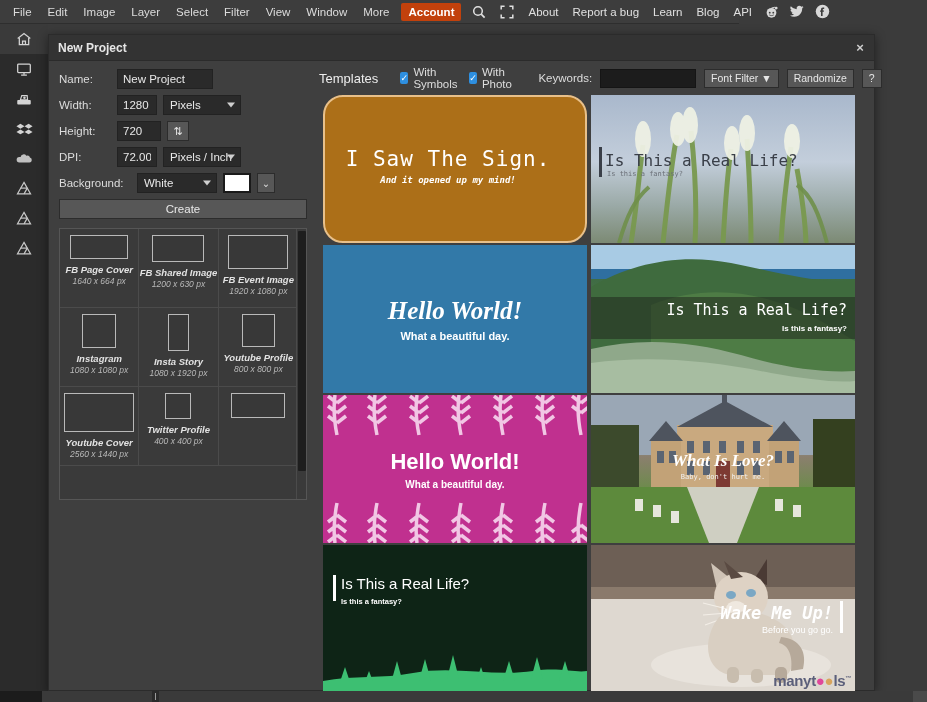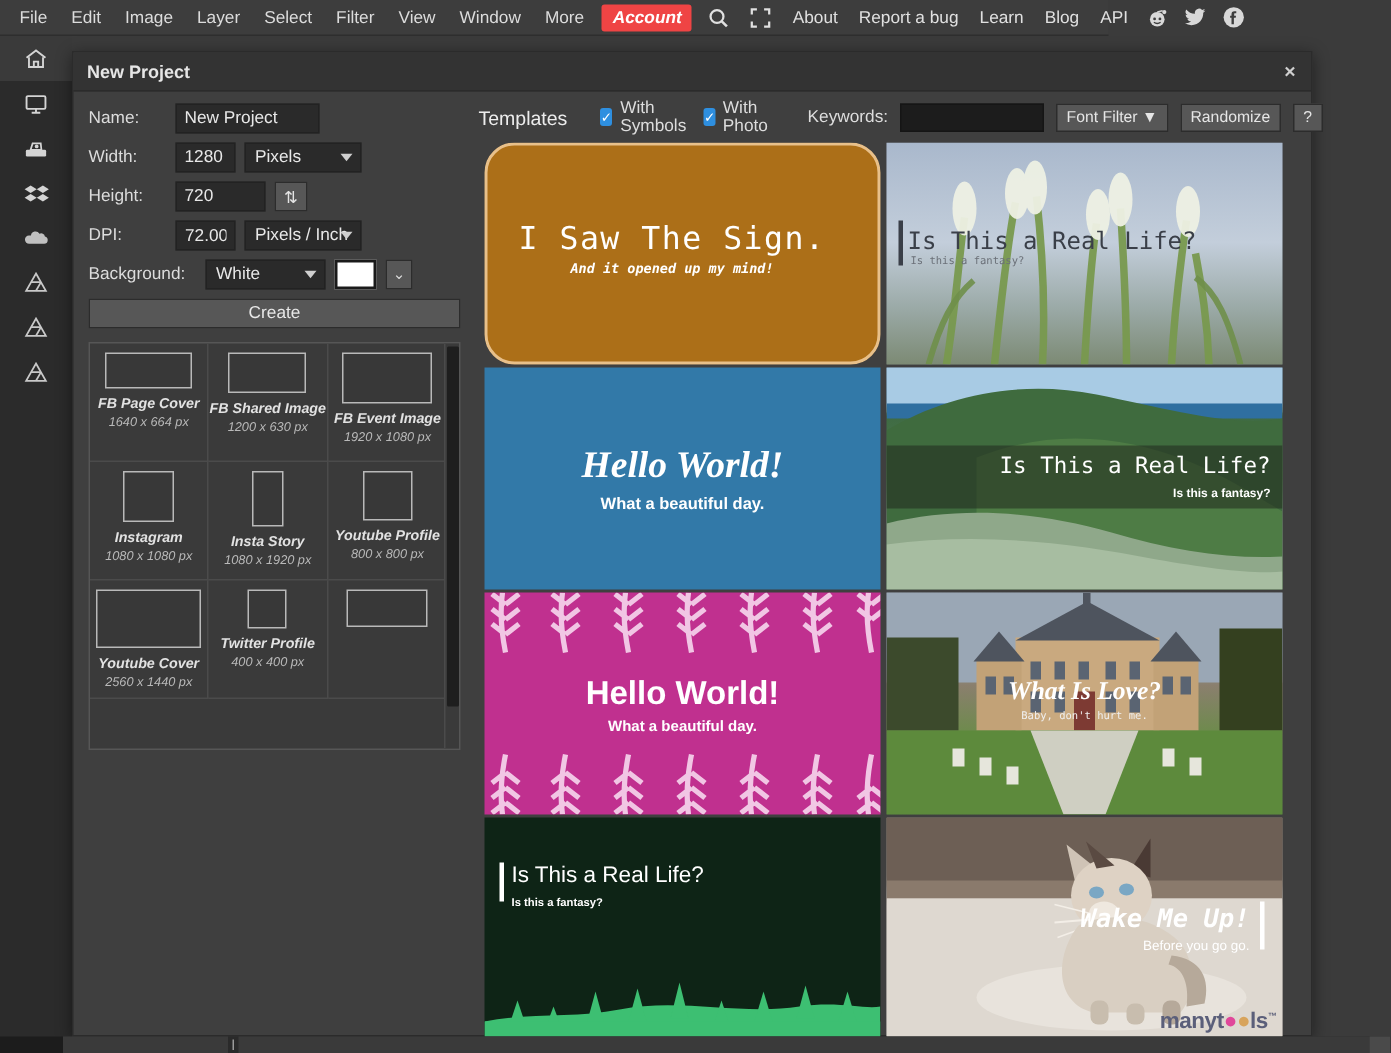--- a/index.html
+++ b/index.html
@@ -20,23 +20,22 @@
     display: flex; align-items: center;
     border-bottom: 1px solid #2e2e2e;
     font-size: 11.5px;
   }
   .menubar .left { display: flex; align-items: center; padding-left: 5px; }
   .menubar .right { display: flex; align-items: center; margin-left: auto; padding-right: 8px; }
   .mitem {
     padding: 4px 8px; color: #dcdcdc; white-space: nowrap; cursor: default;
   }
   .mitem.account {
-    background: #ef4444; color: #fff; border-radius: 2px; padding: 3px 7px; margin: 0 4px;
+    background: #c2410c; color: #fff; border-radius: 2px; padding: 3px 7px; margin: 0 4px;
     font-weight: bold;
-    font-style: italic;
   }
   .micon { padding: 3px 7px; display: flex; align-items: center; }
   .micon svg { display: block; }
   .rlink { padding: 4px 7px; color: #e0e0e0; font-size: 11.5px; white-space: nowrap; }
   .social { padding: 2px 5px; display: flex; align-items: center; }
 
   
   .lefttoolbar {
     position: absolute; left: 0; top: 24px; width: 48px; height: 678px;
     background: #2b2b2b;
@@ -392,21 +391,21 @@
           <div class="flabel">Width:</div>
           <input class="txt" style="width: 40px;" value="1280">
           <div class="sel" style="width:78px;margin-left:6px">
             <span>Pixels</span>
             <span class="chev"></span>
           </div>
         </div>
 
         <div class="frow">
           <div class="flabel">Height:</div>
-          <input class="txt" style="width: 60px;" value="720">
+          <input class="txt" style="width: 44px;" value="720">
           <div class="btn-small" style="margin-left:6px">⇅</div>
         </div>
 
         <div class="frow">
           <div class="flabel">DPI:</div>
           <input class="txt" style="width: 40px;" value="72.000">
           <div class="sel" style="width:78px;margin-left:6px">
             <span>Pixels / Inch</span>
             <span class="chev"></span>
           </div>

